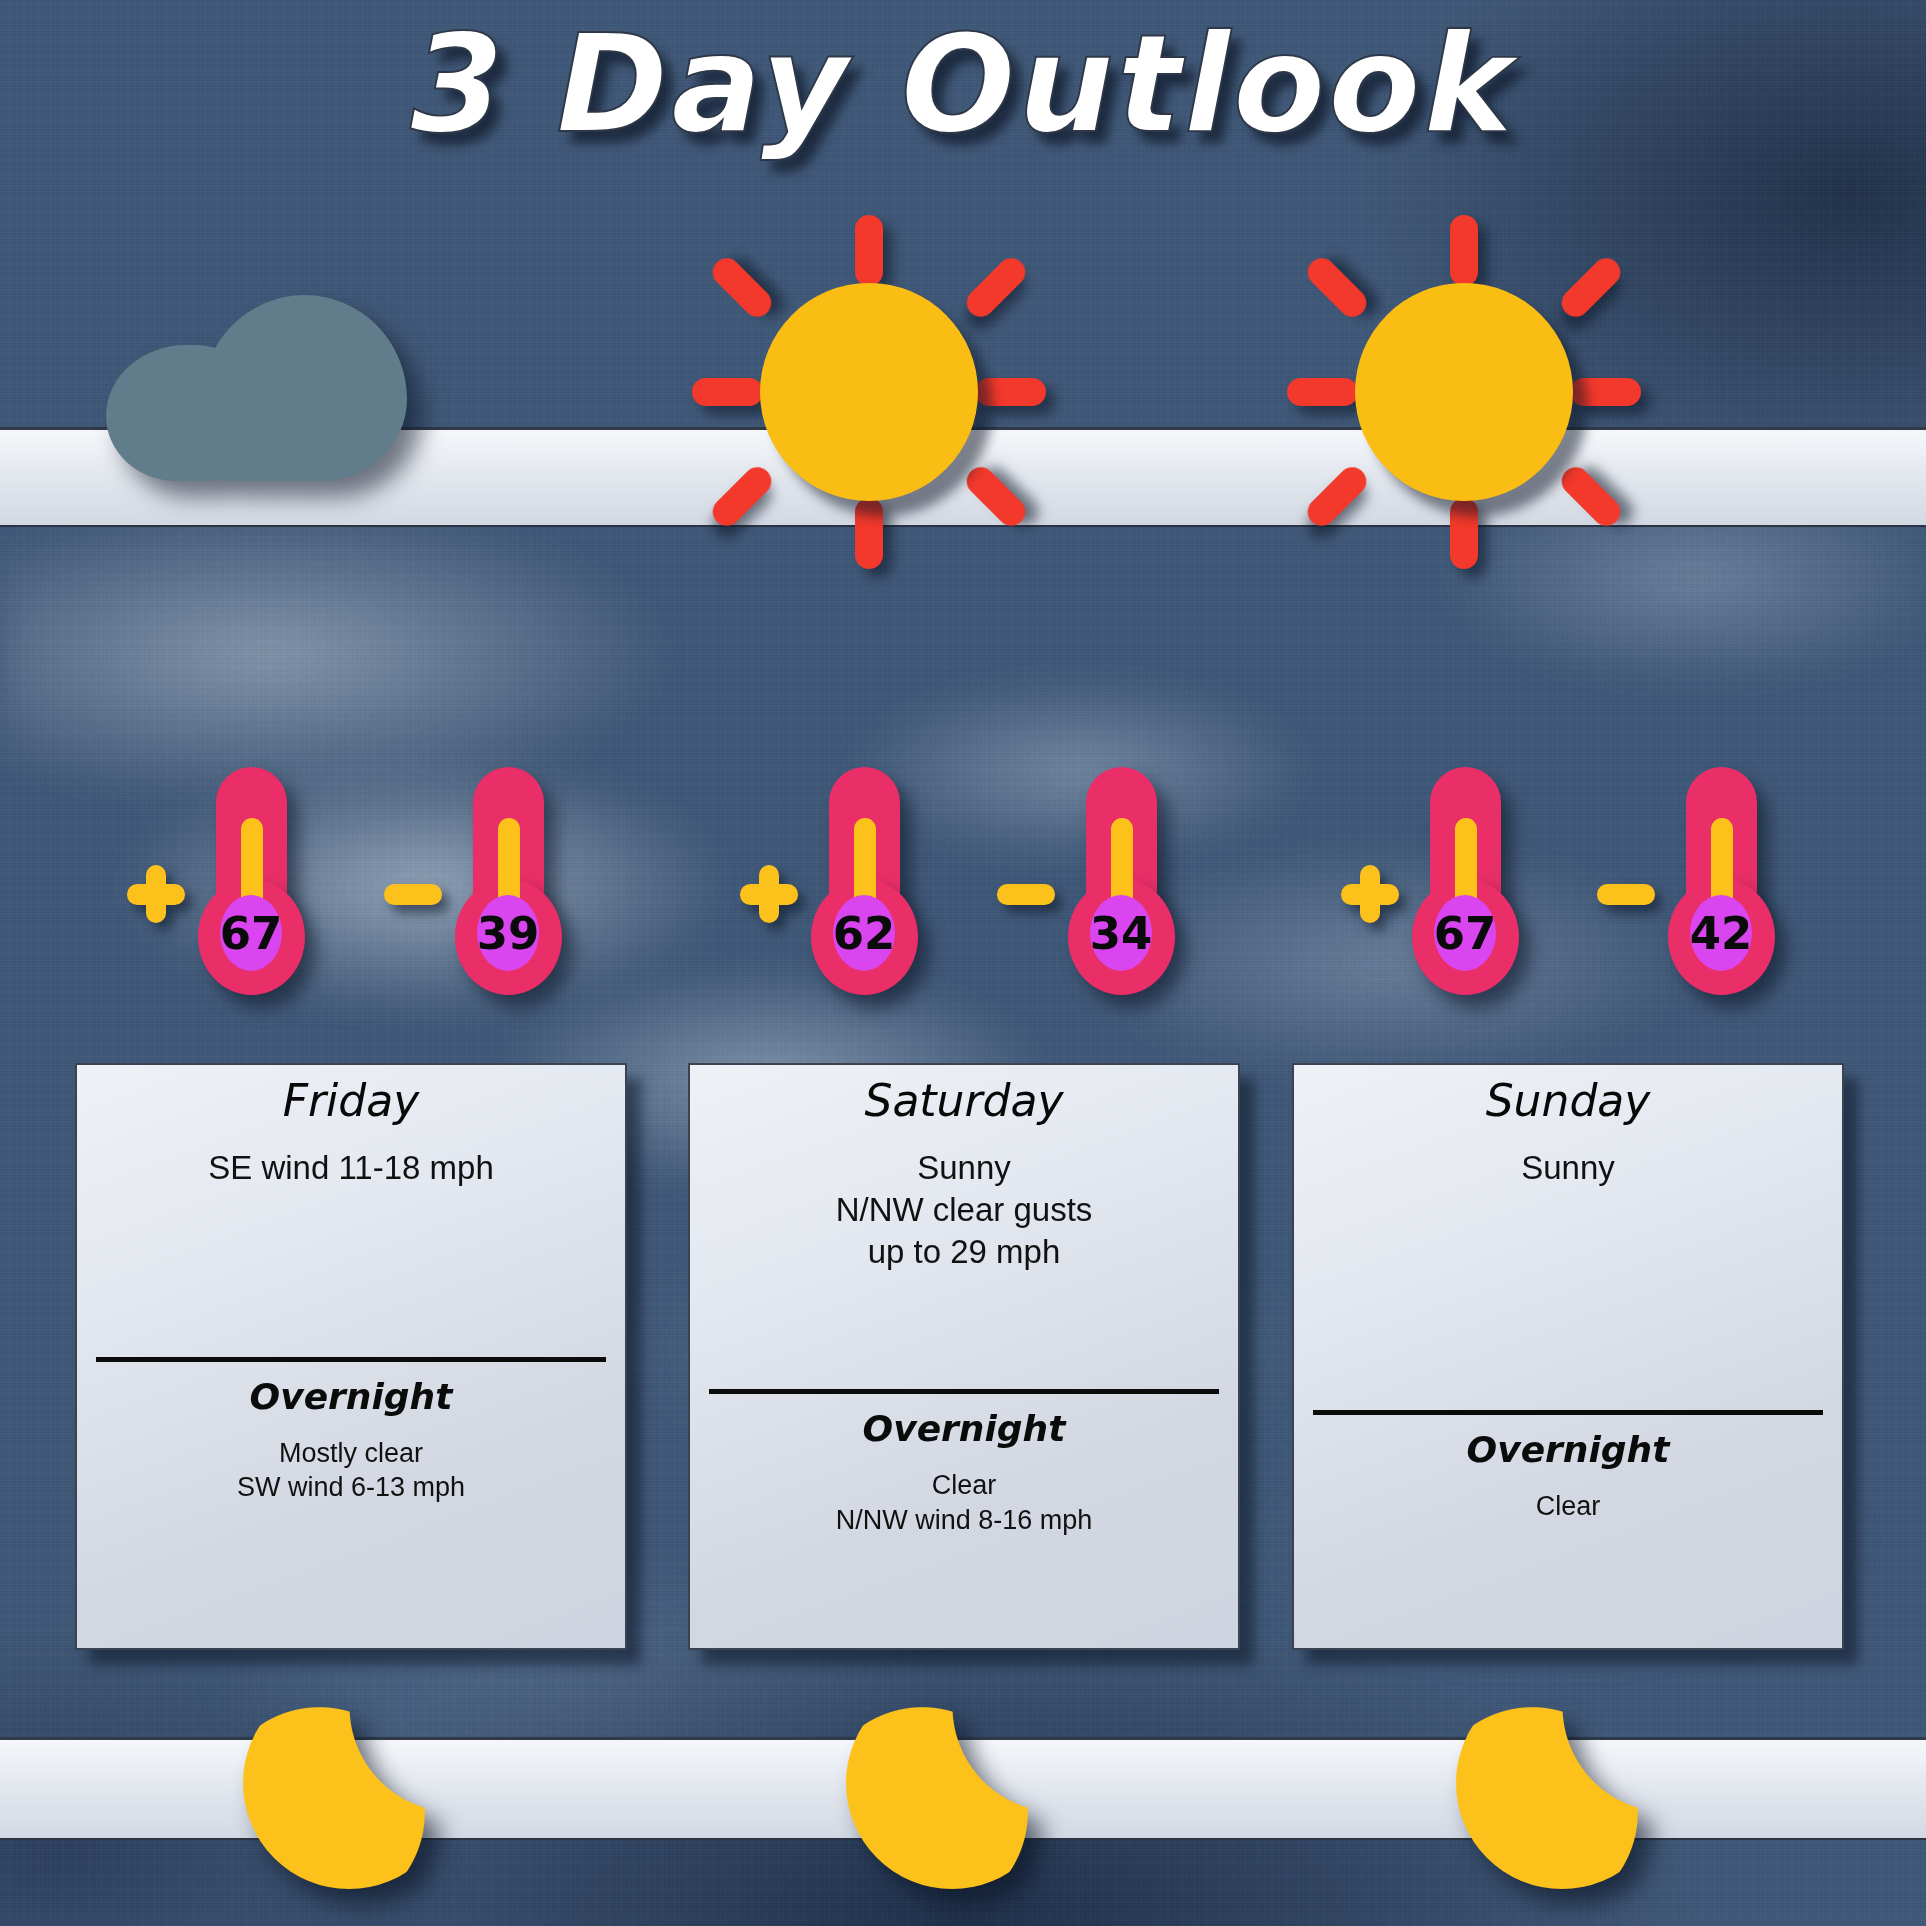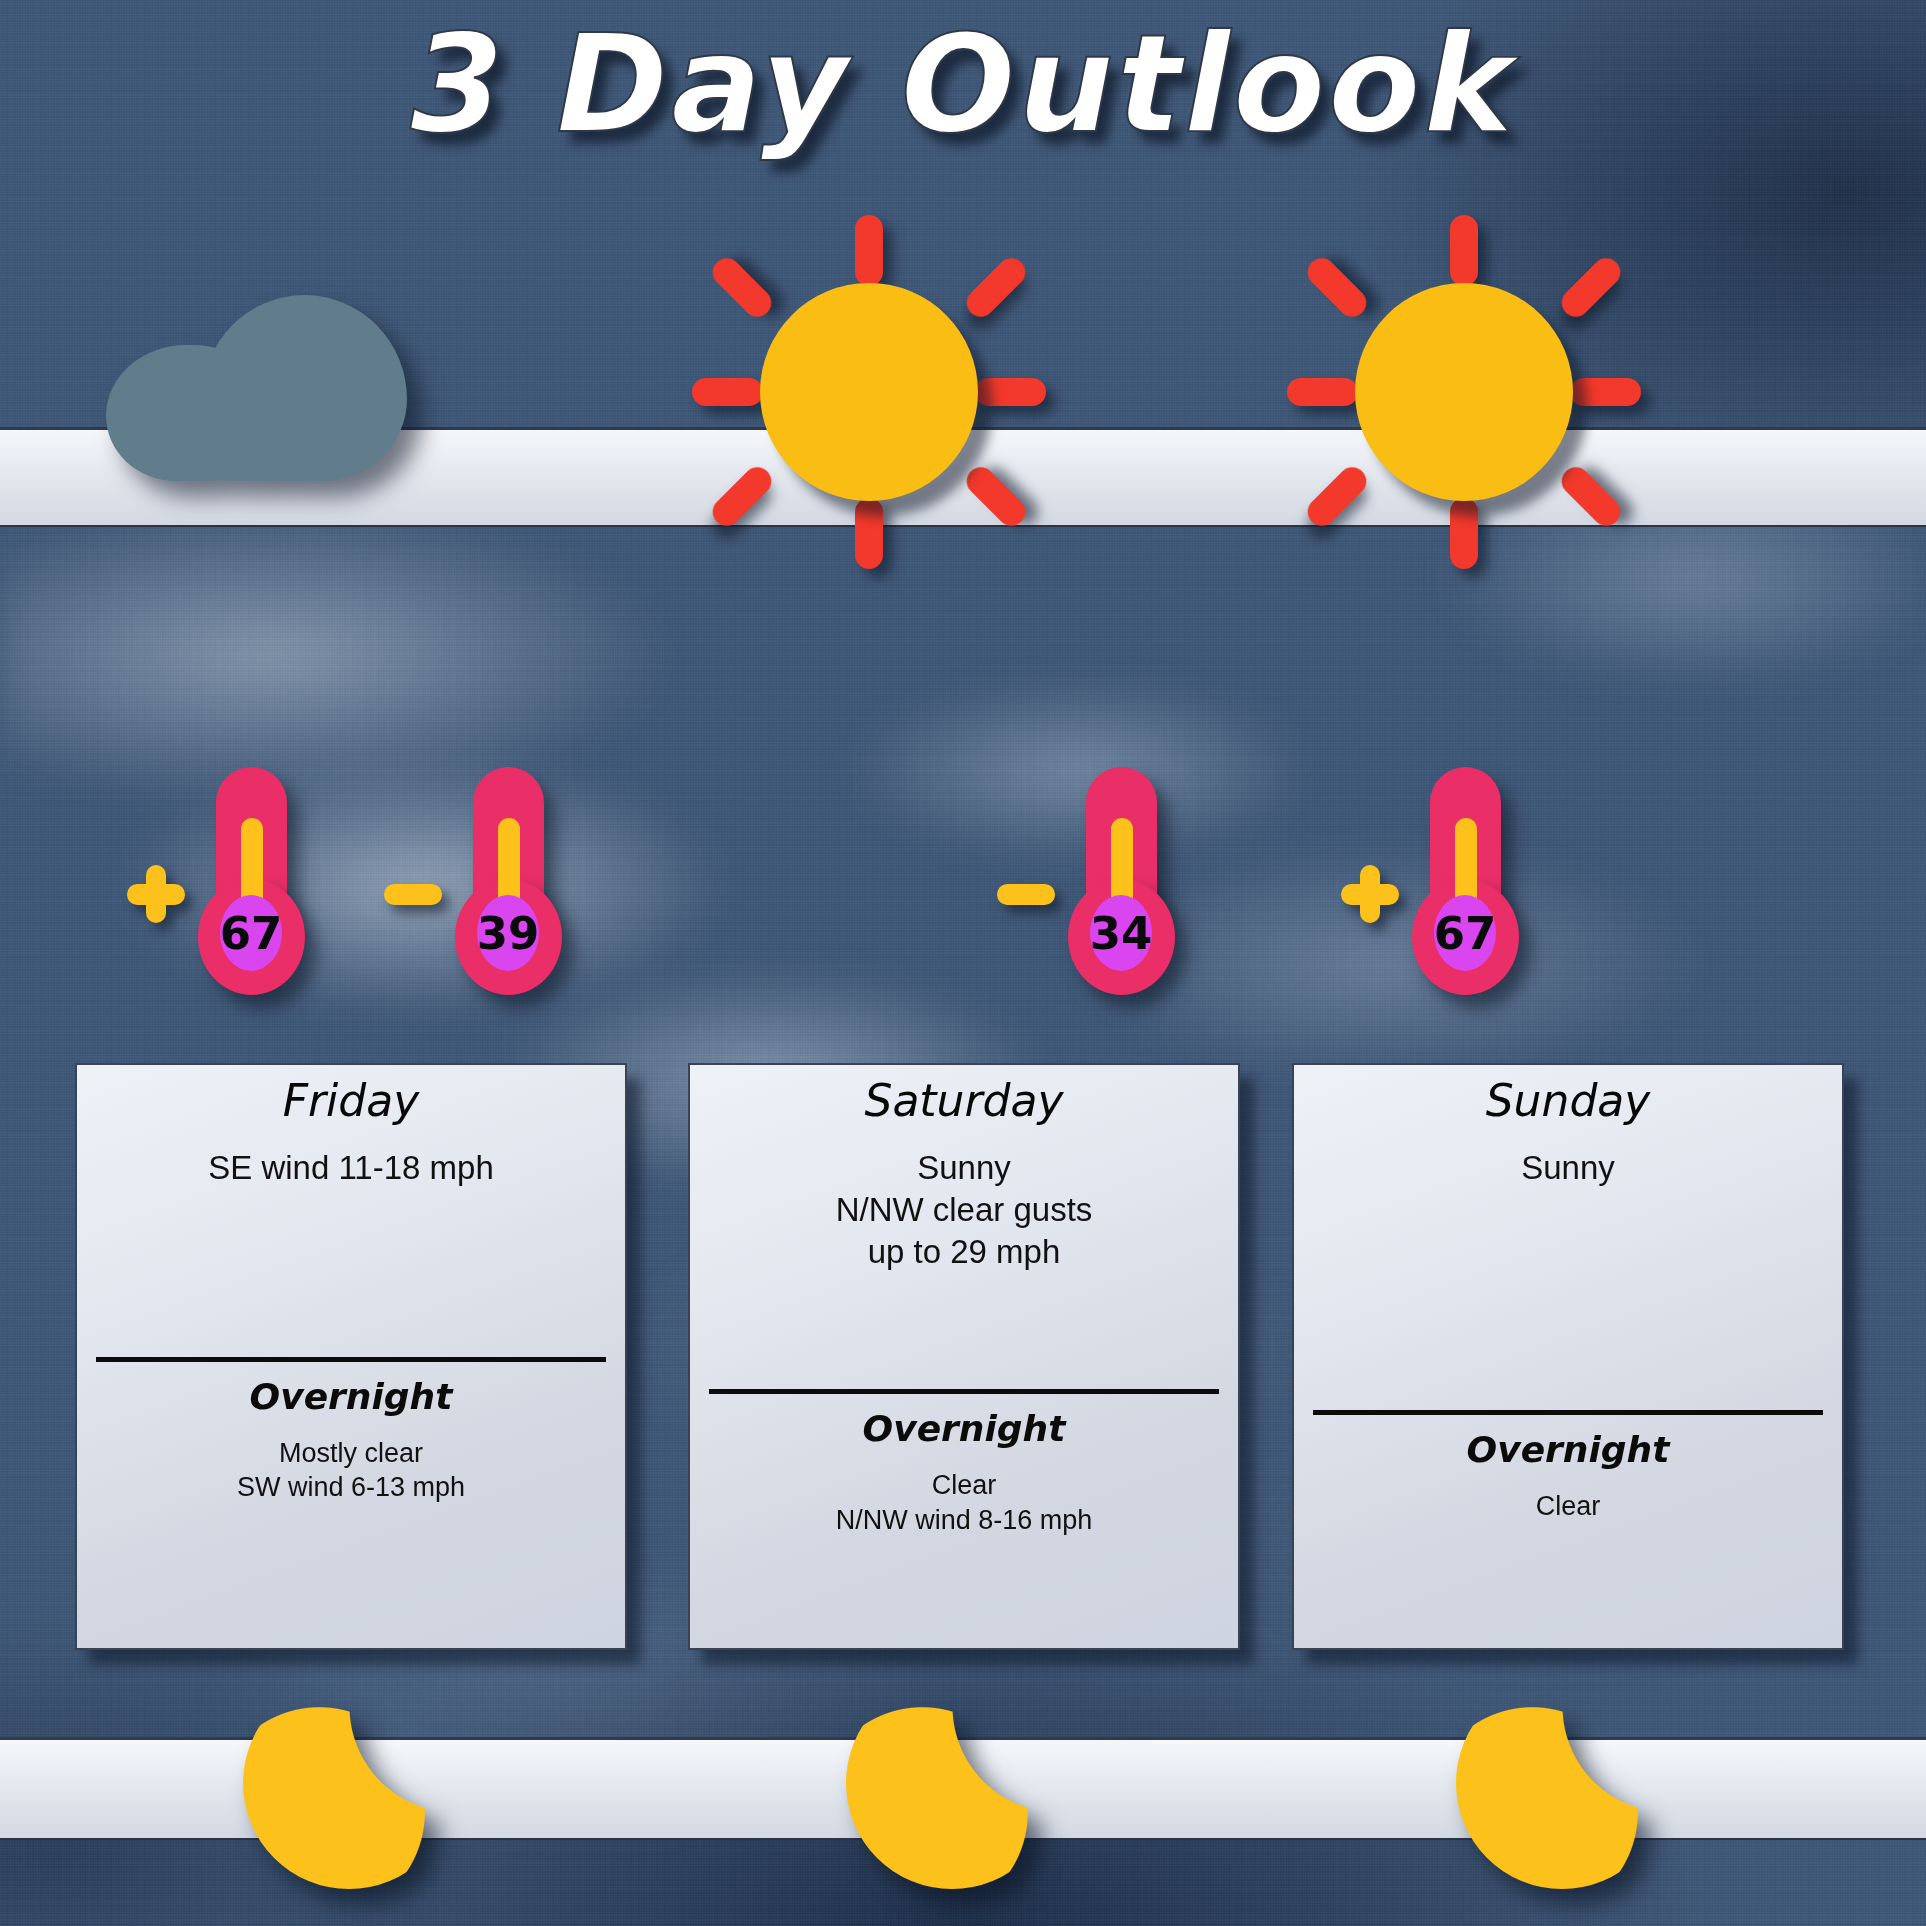--- a/index.html
+++ b/index.html
@@ -274,20 +274,32 @@
       <div class="bar-h"></div>
     </div>
     <div class="body"></div>
     <div class="bulb"></div>
     <div class="tube"></div>
     <div class="face">
       <span class="val">39</span>
     </div>
   </div>
 
+  <div class="thermo" style="left:799px; top:767px;">
+    <div class="sign">
+      <div class="bar-h"></div>
+      <div class="bar-v"></div>
+    </div>
+    <div class="body"></div>
+    <div class="bulb"></div>
+    <div class="tube"></div>
+    <div class="face">
+      <span class="val">62</span>
+    </div>
+  </div>
   <div class="thermo" style="left:1056px; top:767px;">
     <div class="sign">
       <div class="bar-h"></div>
     </div>
     <div class="body"></div>
     <div class="bulb"></div>
     <div class="tube"></div>
     <div class="face">
       <span class="val">34</span>
     </div>
@@ -296,20 +308,31 @@
   <div class="thermo" style="left:1400px; top:767px;">
     <div class="sign">
       <div class="bar-h"></div>
       <div class="bar-v"></div>
     </div>
     <div class="body"></div>
     <div class="bulb"></div>
     <div class="tube"></div>
     <div class="face">
       <span class="val">67</span>
+    </div>
+  </div>
+  <div class="thermo" style="left:1656px; top:767px;">
+    <div class="sign">
+      <div class="bar-h"></div>
+    </div>
+    <div class="body"></div>
+    <div class="bulb"></div>
+    <div class="tube"></div>
+    <div class="face">
+      <span class="val">42</span>
     </div>
   </div>
 
   <div class="card" id="card-0">
     <div class="dayname">Friday</div>
     <div class="desc">
       <div>SE wind 11-18 mph</div>
     </div>
     <div class="spacer"></div>
     <div class="rule-wrap">

